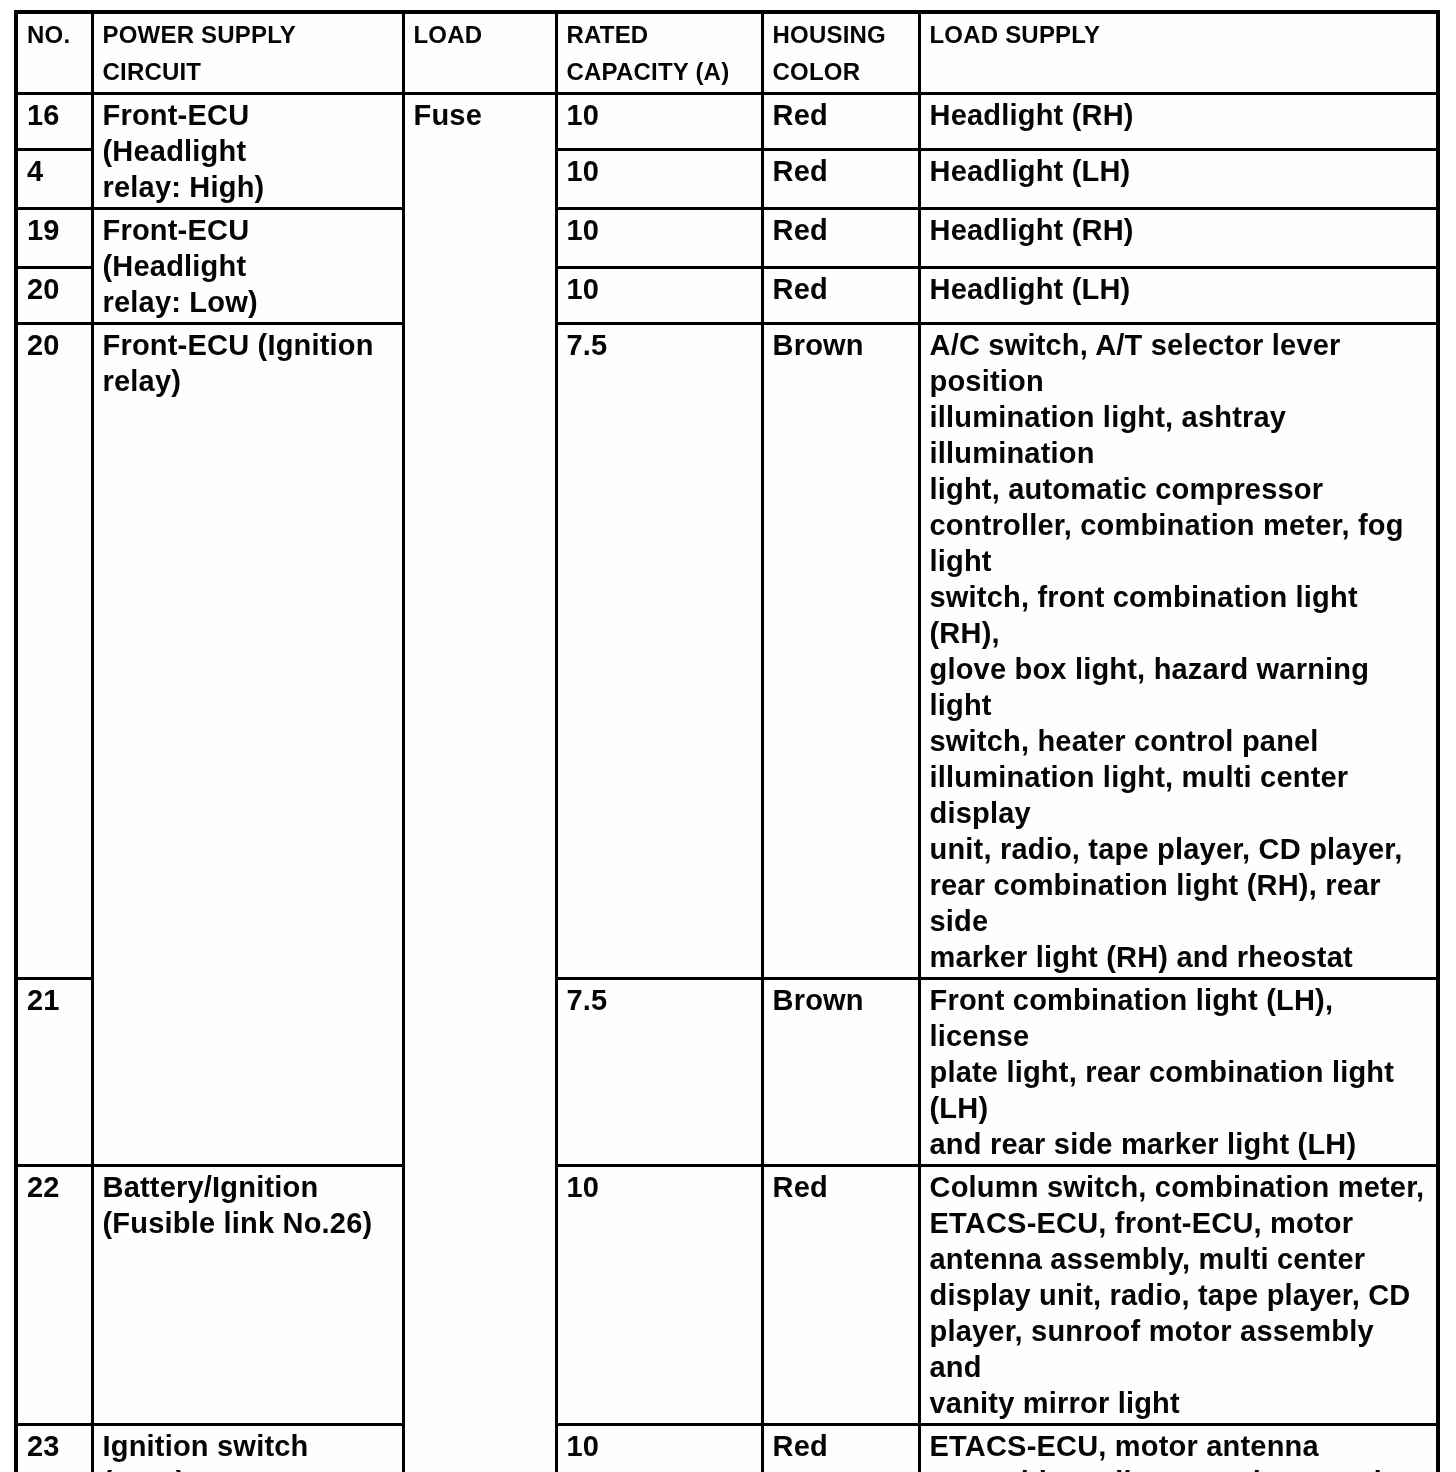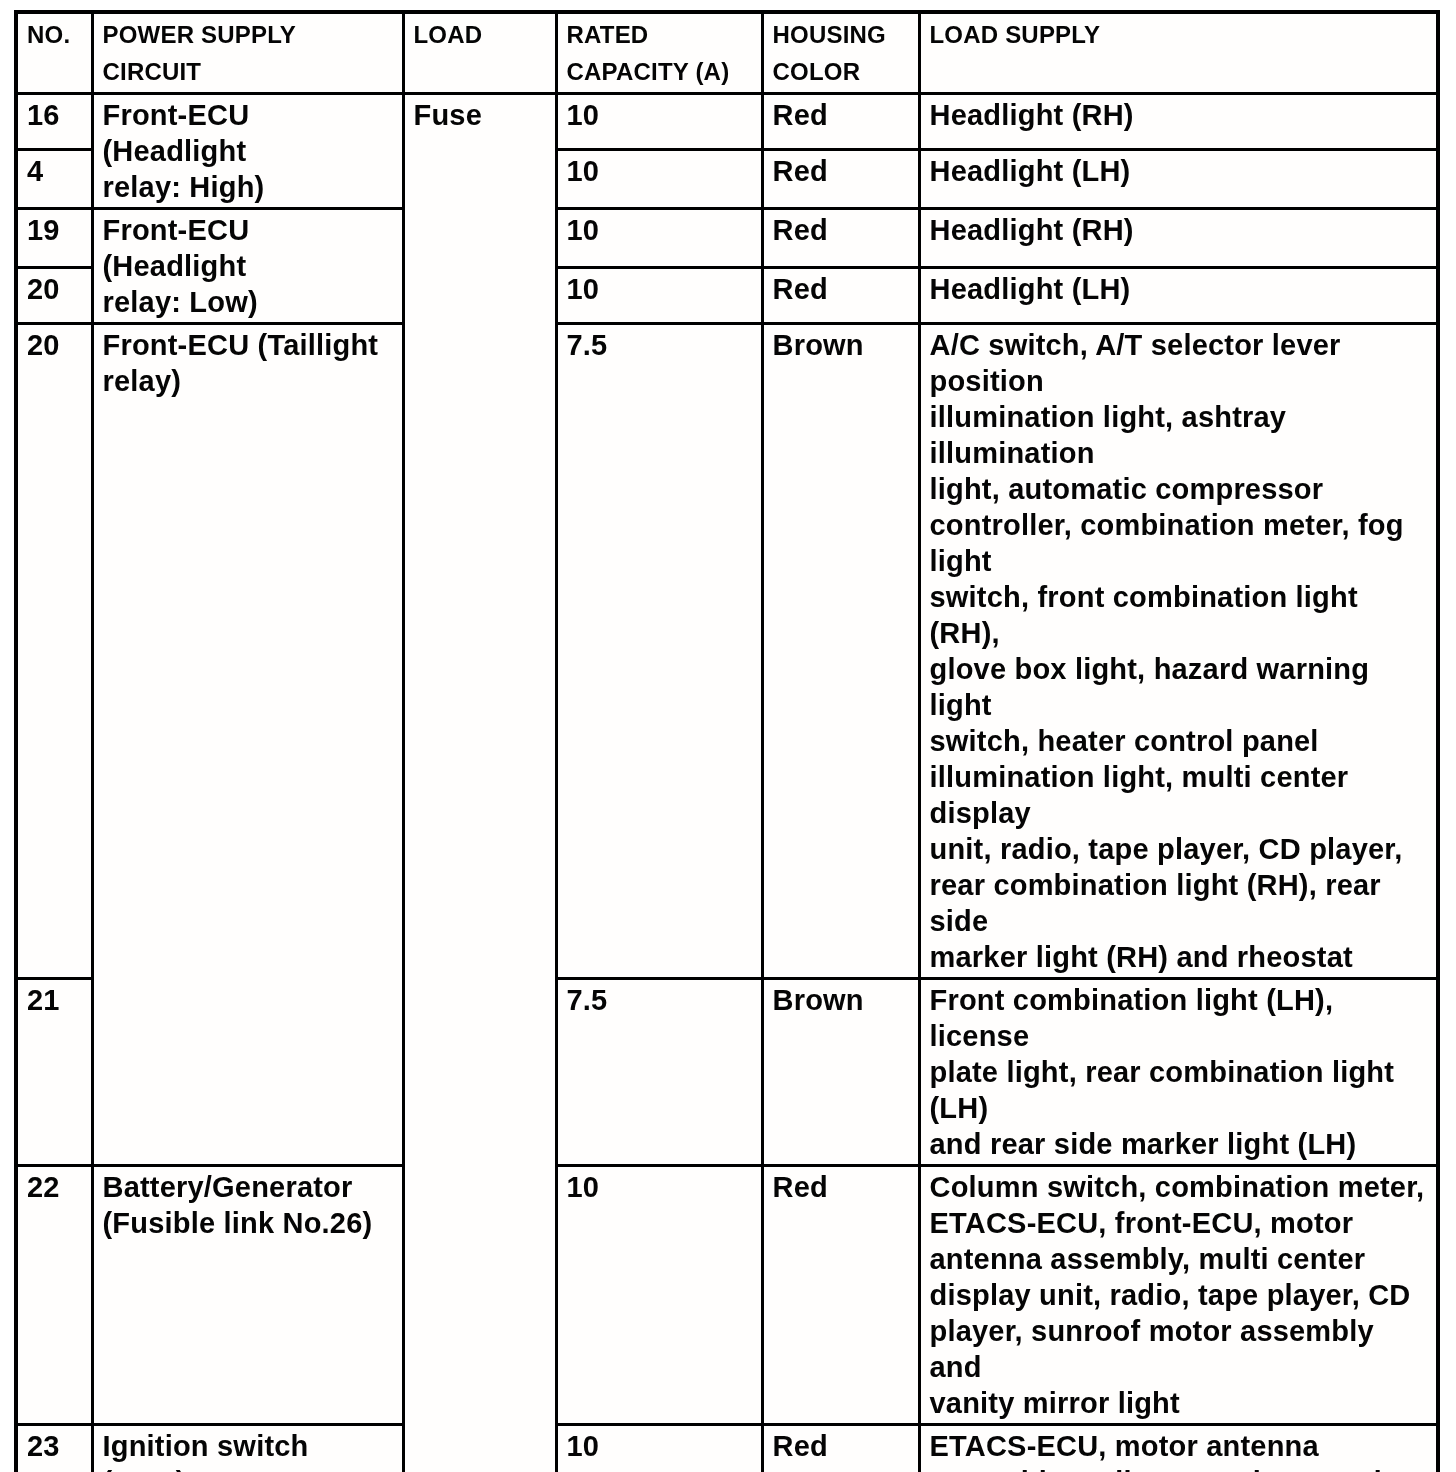--- a/index.html
+++ b/index.html
@@ -97,21 +97,21 @@
 
     <tr style="height:45px">
       <td>20</td>
       <td>10</td>
       <td>Red</td>
       <td>Headlight (LH)</td>
     </tr>
 
     <tr style="height:402px">
       <td>20</td>
-      <td rowspan="2">Front-ECU (Taillight
+      <td rowspan="2">Front-ECU (Ignition
 relay)</td>
       <td>7.5</td>
       <td>Brown</td>
       <td>A/C switch, A/T selector lever position
 illumination light, ashtray illumination
 light, automatic compressor
 controller, combination meter, fog light
 switch, front combination light (RH),
 glove box light, hazard warning light
 switch, heater control panel
@@ -125,21 +125,21 @@
       <td>21</td>
       <td>7.5</td>
       <td>Brown</td>
       <td>Front combination light (LH), license
 plate light, rear combination light (LH)
 and rear side marker light (LH)</td>
     </tr>
 
     <tr style="height:222px">
       <td>22</td>
-      <td>Battery/Generator
+      <td>Battery/Ignition
 (Fusible link No.26)</td>
       <td>10</td>
       <td>Red</td>
       <td>Column switch, combination meter,
 ETACS-ECU, front-ECU, motor
 antenna assembly, multi center
 display unit, radio, tape player, CD
 player, sunroof motor assembly and
 vanity mirror light</td>
     </tr>

